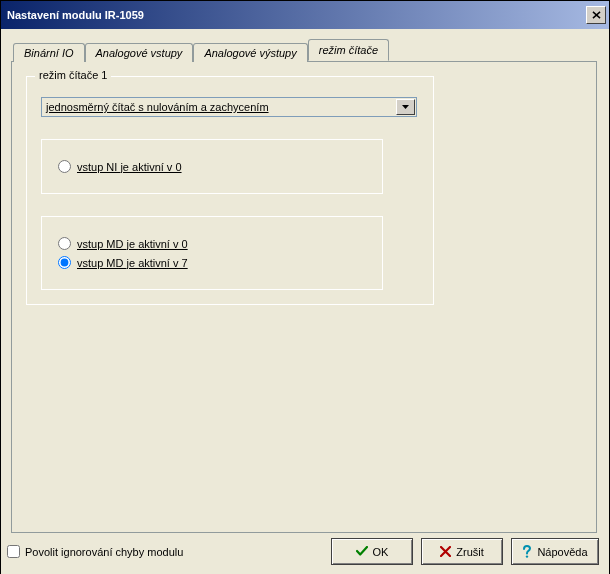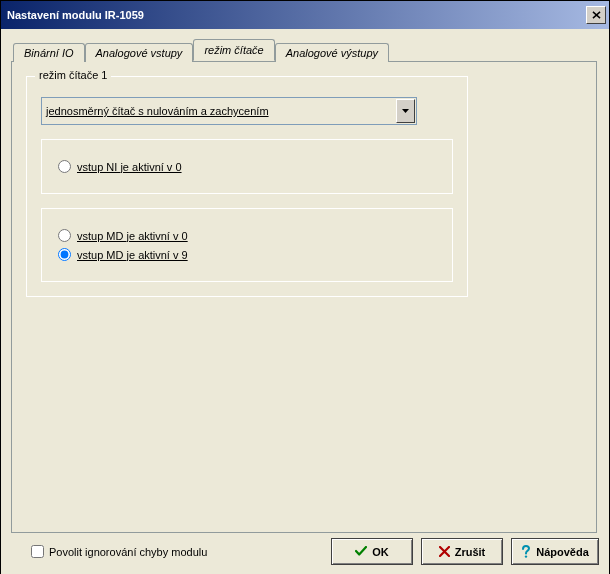--- a/index.html
+++ b/index.html
@@ -101,27 +101,27 @@
     top: -8px;
     left: 8px;
     background: #ECE9D8;
     padding: 0 4px;
   }
   .fs-outer {
     width: 408px;
     padding: 18px 14px 14px 14px;
   }
   .fs-inner {
-    width: 412px;
+    width: 342px;
     padding: 14px 30px 14px 14px;
-    margin-top: 14px;
+    margin-top: 22px;
   }
   .dropdown {
     width: 376px;
-    height: 28px;
+    height: 20px;
     box-sizing: border-box;
     border: 1px solid #7F9DB9;
     background: #ECE9D8;
     display: flex;
     align-items: center;
     padding-left: 4px;
     position: relative;
     color: #000;
     margin-top: 2px;
   }
@@ -140,41 +140,40 @@
     display: flex;
     align-items: center;
     margin: 6px 0;
     cursor: default;
   }
   .radio-row input[type=radio]{
     margin: 0 6px 0 2px;
   }
   .bottom-bar {
     position: absolute;
-    left: 28px; right: 10px; bottom: 12px;
+    left: 4px; right: 10px; bottom: 12px;
     display: flex;
   }
   .checkbox-row {
     display: flex;
     align-items: center;
   }
   .checkbox-row input { margin: 0 5px 0 2px; }
   .btns { margin-left: auto; display:flex; gap:8px; }
   .btn {
     width: 80px;
     height: 25px;
     background: #ECE9D8;
     border: 1px solid #404040;
     box-shadow: inset 1px 1px 0 #fff, inset -1px -1px 0 #808080;
     display: flex;
     align-items: center;
     justify-content: center;
     gap: 5px;
     cursor: default;
-    font-weight: bold;
   }
   .btn.wide { width: 86px; }
   .icon { display:inline-flex; }
 </style>
 </head>
 <body>
 
 <div class="window">
   <div class="titlebar">
     <span>Nastavení modulu IR-1059</span>
@@ -186,22 +185,22 @@
           </svg>
       </span>
     </div>
   </div>
 
   <div class="client">
 
     <div class="tabstrip">
       <div class="tab"><span>Binární IO</span></div>
       <div class="tab"><span>Analogové vstupy</span></div>
+      <div class="tab"><span>Analogové výstupy</span></div>
       <div class="tab active"><span>režim čítače</span></div>
-      <div class="tab"><span>Analogové výstupy</span></div>
     </div>
 
     <div class="tabpanel">
 
       <fieldset class="fieldset fs-outer">
         <span class="legend">režim čítače 1</span>
 
         <div class="dropdown">
           <span>jednosměrný čítač s nulováním a zachycením</span>
           <div class="dd-btn">
@@ -220,21 +219,21 @@
           </label>
         </fieldset>
 
         <fieldset class="fieldset fs-inner">
           <label class="radio-row">
             <input type="radio" name="md" style="">
             <span>vstup MD je aktivní v 0</span>
           </label>
           <label class="radio-row">
             <input type="radio" name="md" checked="" style="">
-            <span>vstup MD je aktivní v 9</span>
+            <span>vstup MD je aktivní v 7</span>
           </label>
         </fieldset>
 
       </fieldset>
 
     </div>
 
     <div class="bottom-bar">
       <label class="checkbox-row">
         <input type="checkbox" style="">

